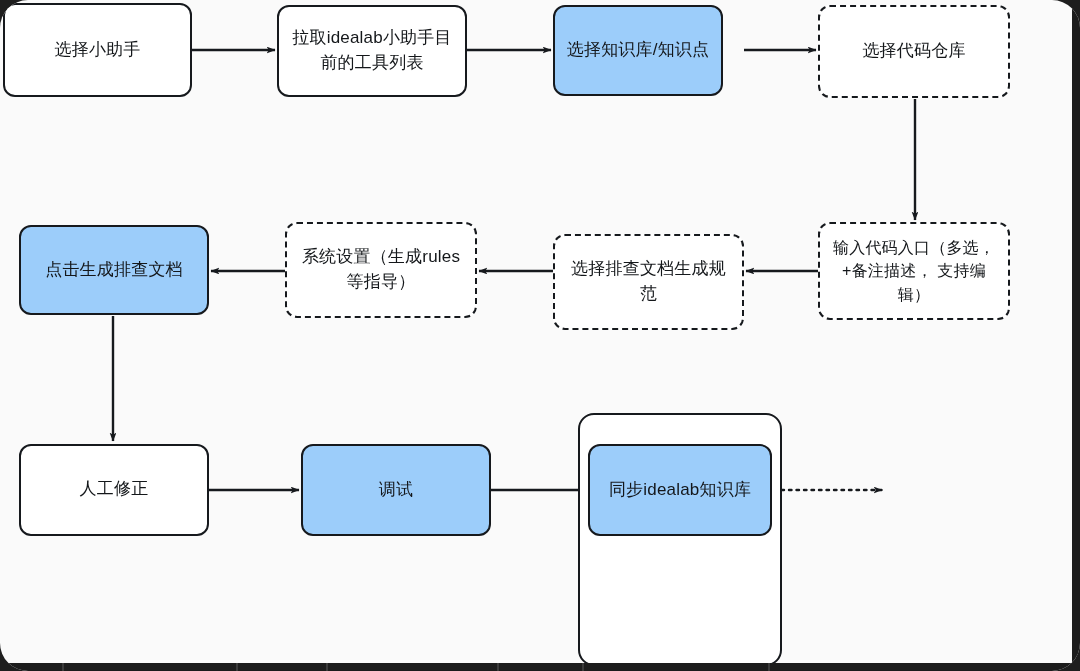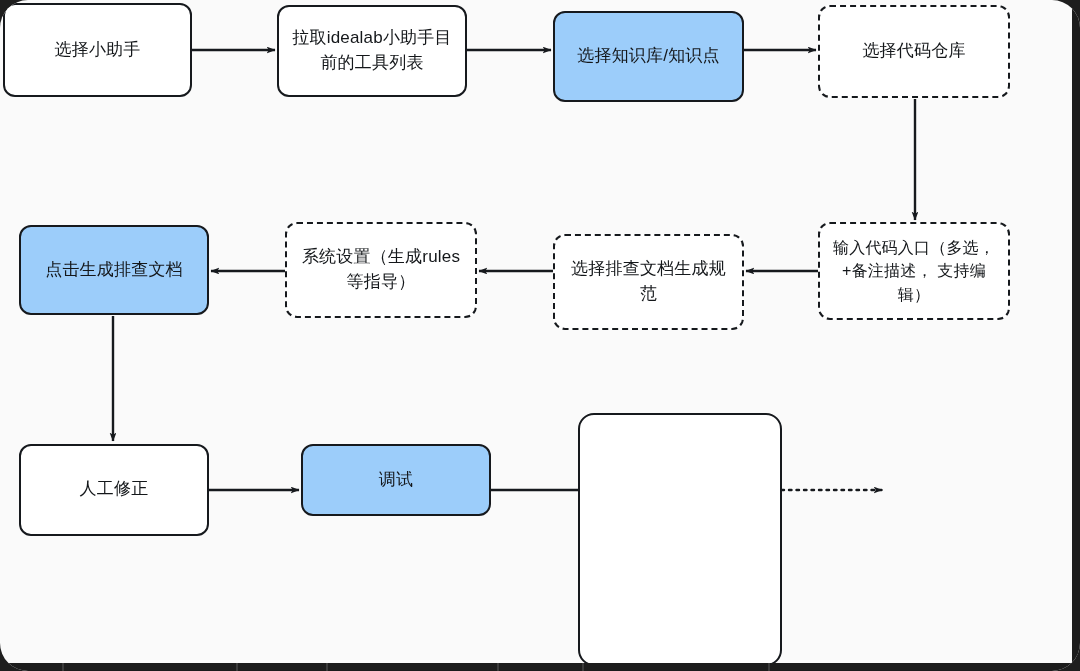--- a/index.html
+++ b/index.html
@@ -110,21 +110,21 @@
   </svg>
 
   <div class="node" style="left:3px; top:3px; width:189px; height:94px;">
     <span class="node-label">选择小助手</span>
   </div>
 
   <div class="node" style="left:277px; top:5px; width:190px; height:92px;justify-content:center;">
     <span class="node-label">拉取idealab小助手目前的工具列表</span>
   </div>
 
-  <div class="node blue" style="left:553px; top:11px; width:191px; height:91px;justify-content:center;">
+  <div class="node blue" style="left:553px; top:5px; width:170px; height:91px;justify-content:center;">
     <span class="node-label">选择知识库/知识点</span>
   </div>
 
   <div class="node dashed" style="left:818px; top:5px; width:192px; height:93px;">
     <span class="node-label">选择代码仓库</span>
   </div>
 
   <div class="node blue" style="left:19px; top:225px; width:190px; height:90px;">
     <span class="node-label">点击生成排查文档</span>
   </div>
@@ -138,26 +138,29 @@
   </div>
 
   <div class="node dashed" style="left:818px; top:222px; width:192px; height:98px; font-size:16px;">
     <span class="node-label">输入代码入口（多选，+备注描述， 支持编辑）</span>
   </div>
 
   <div class="node" style="left:19px; top:444px; width:190px; height:92px;font-family:Liberation Mono, monospace;">
     <span class="node-label">人工修正</span>
   </div>
 
-  <div class="node blue" style="left:301px; top:444px; width:190px; height:72px;">
+  <div class="node blue" style="left:301px; top:444px; width:190px; height:92px;">
     <span class="node-label">调试</span>
   </div>
 
   <div class="group-frame" style="left:578px; top:413px; width:204px; height:253px;"></div>
 
+  <div class="node blue" style="left:588px; top:444px; width:184px; height:92px;">
+    <span class="node-label">同步idealab知识库</span>
+  </div>
 
 
 
   <div class="edge-strip-right"></div>
   <div class="edge-strip-bottom">
     <span class="edge-tick" style="left:62px;"></span>
     <span class="edge-tick" style="left:236px;"></span>
     <span class="edge-tick" style="left:326px;"></span>
     <span class="edge-tick" style="left:497px;"></span>
     <span class="edge-tick" style="left:582px;"></span>

